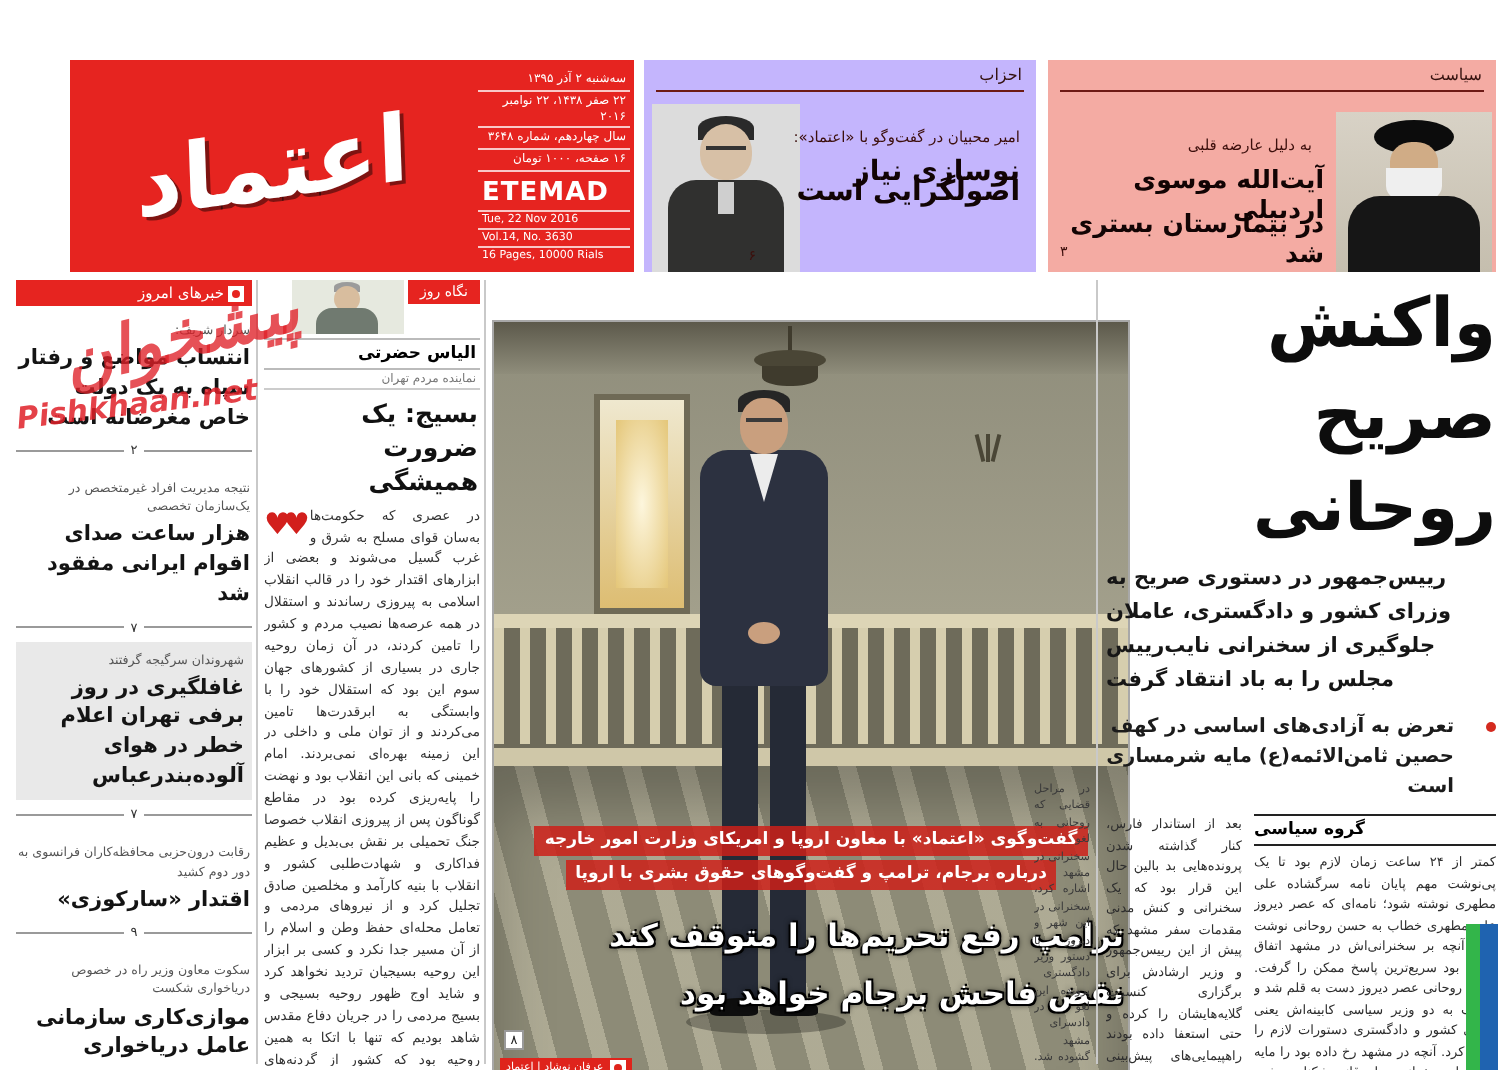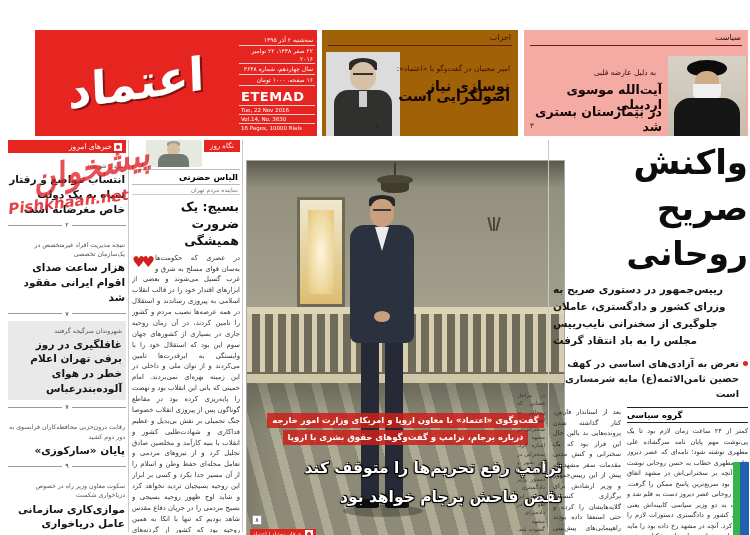--- a/index.html
+++ b/index.html
@@ -11,21 +11,21 @@
   .masthead-red { position:absolute; left:35px; top:30px; width:282px; height:106px; background:#e62420; }
   .logo-fa { position:absolute; left:0; top:0; width:202px; height:106px; display:flex; align-items:center; justify-content:center;
              color:#fff; font-size:46px; font-weight:bold; transform:rotate(-8deg) skewX(-6deg);
              text-shadow:2px 2px 0 rgba(0,0,0,.45); }
   .datecol { position:absolute; left:204px; top:5px; width:76px; height:96px; color:#fff; direction:rtl; }
   .datecol .fa-line { font-size:6px; line-height:1.3; border-bottom:1px solid rgba(255,255,255,.75); padding:1px 2px; text-align:right; }
   .etemad-en { direction:ltr; text-align:left; font-size:13px; font-weight:bold; padding:3px 2px 1px; letter-spacing:.5px; }
   .datecol .en-line { direction:ltr; text-align:left; font-size:5.5px; border-top:1px solid rgba(255,255,255,.75); padding:1px 2px; }
 
   .topbox { position:absolute; top:30px; height:106px; overflow:hidden; }
-  .box-ahzab { left:322px; width:196px; background:#a16207;padding-left:19px; }
+  .box-ahzab { left:322px; width:196px; background:#c4b5fd;padding-left:19px; }
   .box-siasat { left:524px; width:224px; background:#f4aba3; }
   .section-label { position:absolute; top:3px; right:7px; font-size:8px; color:#33100d; }
   .section-rule { position:absolute; top:15px; left:6px; right:6px; border-top:1px solid #6d1a15; }
   .tb-kicker { position:absolute; font-size:7.5px; color:#3c0f0c; }
   .tb-title { position:absolute; font-weight:bold; color:#120404; }
   .tb-pageno { position:absolute; font-size:7px; color:#3c0f0c; }
 
   
   .portrait { position:absolute; overflow:hidden; }
   .p-mohebian { left:4px; top:22px; width:74px; height:84px; background:#dcdcdc; }
@@ -120,21 +120,21 @@
   
   .narrowcol { position:absolute; left:517px; top:391px; width:28px; height:142px; overflow:hidden;
         font-size:5.6px; line-height:1.5; text-align:justify; color:#3a3a3a; }
 
   
   .rightcol { position:absolute; left:553px; top:140px; width:195px; height:395px; overflow:hidden; }
   .rc-h1 { font-size:34px; font-weight:bold; color:#0d0d0d; text-align:right; line-height:1.35; letter-spacing:-1px; }
   .rc-h2 { font-size:33px; font-weight:bold; color:#0d0d0d; text-align:right; line-height:1.2; letter-spacing:-1px; margin-top:2px; }
   .rc-lead { font-size:10.5px; font-weight:bold; color:#161616; text-align:left; line-height:1.6; margin-top:8px; }
   .rc-bullets { margin-top:7px; }
-  .rc-bullet { display:flex; gap:4px; font-size:9.8px; font-weight:bold; color:#1b1b1b; line-height:1.55; text-align:right; margin-bottom:4px; }
+  .rc-bullet { display:flex; gap:16px; font-size:9.8px; font-weight:bold; color:#1b1b1b; line-height:1.55; text-align:right; margin-bottom:4px; }
   .rc-bullet .dot { width:5px; height:5px; border-radius:50%; background:#d42a1f; margin-top:5px; flex:none; }
   .rc-cols { display:flex; gap:6px; margin-top:6px; height:141px; overflow:hidden; }
   .subcol-right { width:121px; flex:none; }
   .subcol-mid { flex:1; }
   .group-header { font-size:8.5px; font-weight:bold; text-align:left; border-top:1px solid #222; border-bottom:1px solid #222; padding:2px 0; margin-bottom:3px; }
   .subbody { font-size:6.5px; line-height:1.62; text-align:justify; color:#2e2e2e; overflow:hidden; }
   .subcol-right .subbody { height:120px; }
   .subcol-mid .subbody { height:139px; }
 
   
@@ -226,21 +226,21 @@
       <div class="title">غافلگیری در روز برفی تهران اعلام خطر در هوای آلوده‌بندرعباس</div>
     </div>
     <div class="sep">
         <i class="line"></i>
         <span class="num">۷</span>
         <i class="line"></i>
       </div>
 
     <div class="news-item">
       <div class="kicker">رقابت درون‌حزبی محافظه‌کاران فرانسوی به دور دوم کشید</div>
-      <div class="title">پایان «سارکوزی»</div>
+      <div class="title">اقتدار «سارکوزی»</div>
     </div>
     <div class="sep">
         <i class="line"></i>
         <span class="num">۹</span>
         <i class="line"></i>
       </div>
 
     <div class="news-item">
       <div class="kicker">سکوت معاون وزیر راه در خصوص دریاخواری شکست</div>
       <div class="title">موازی‌کاری سازمانی عامل دریاخواری</div>

